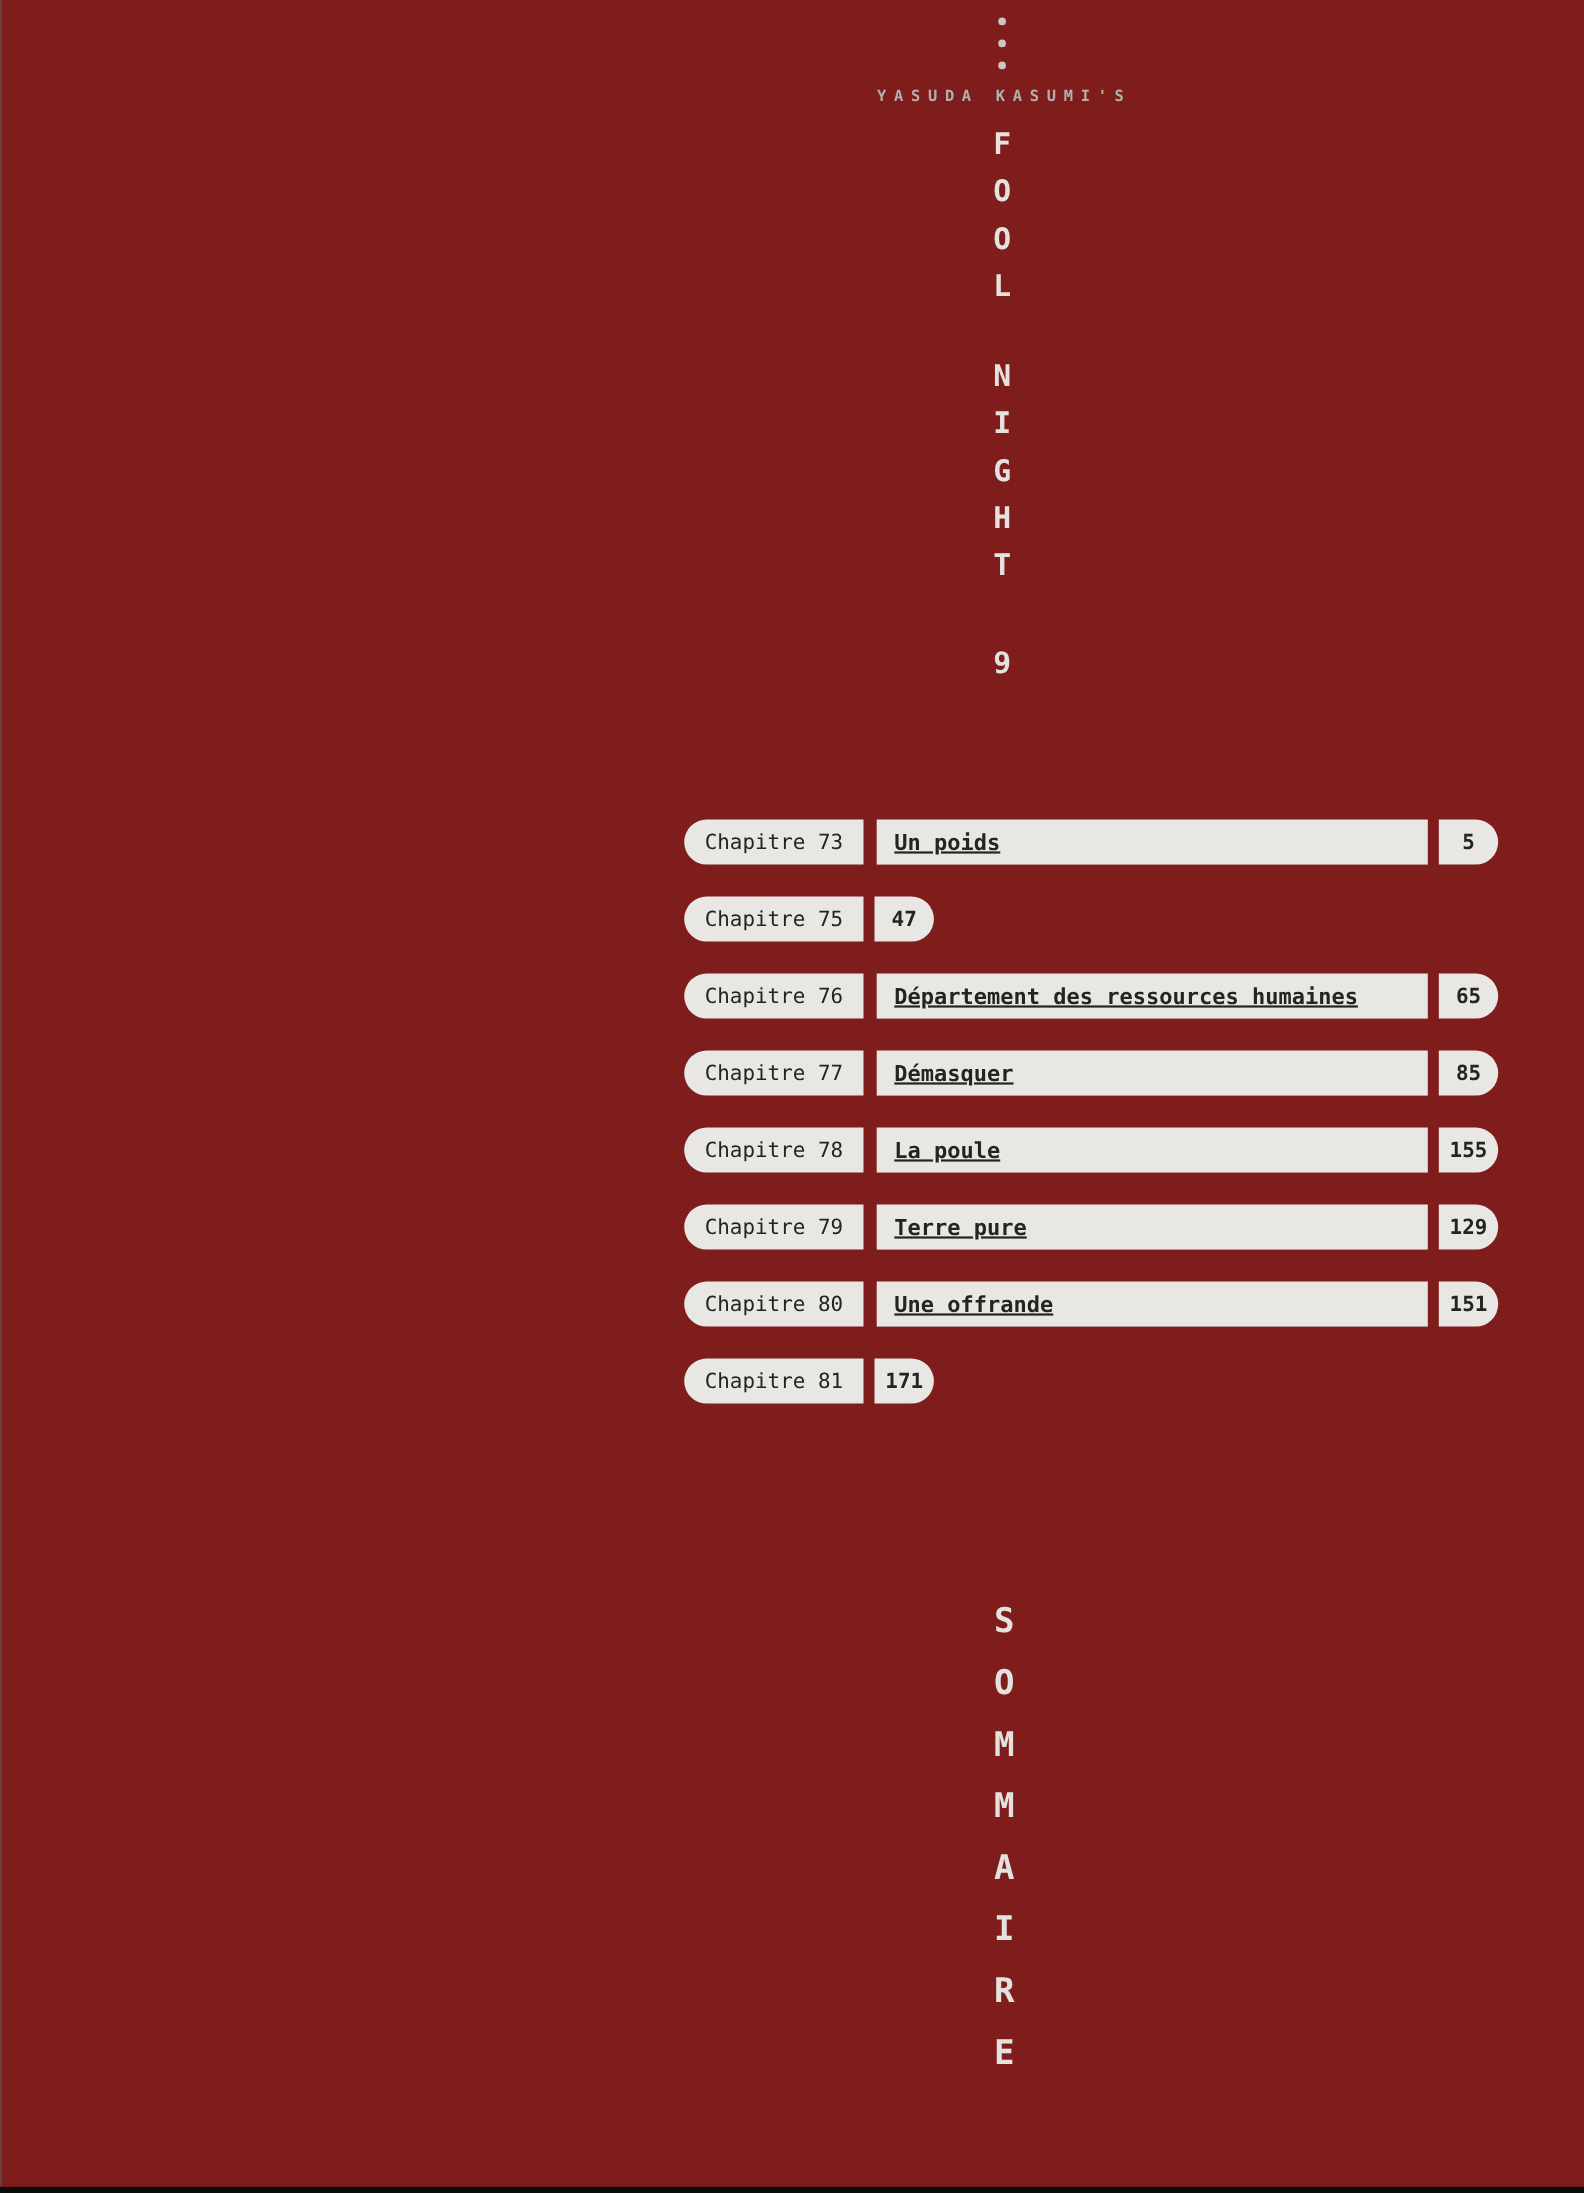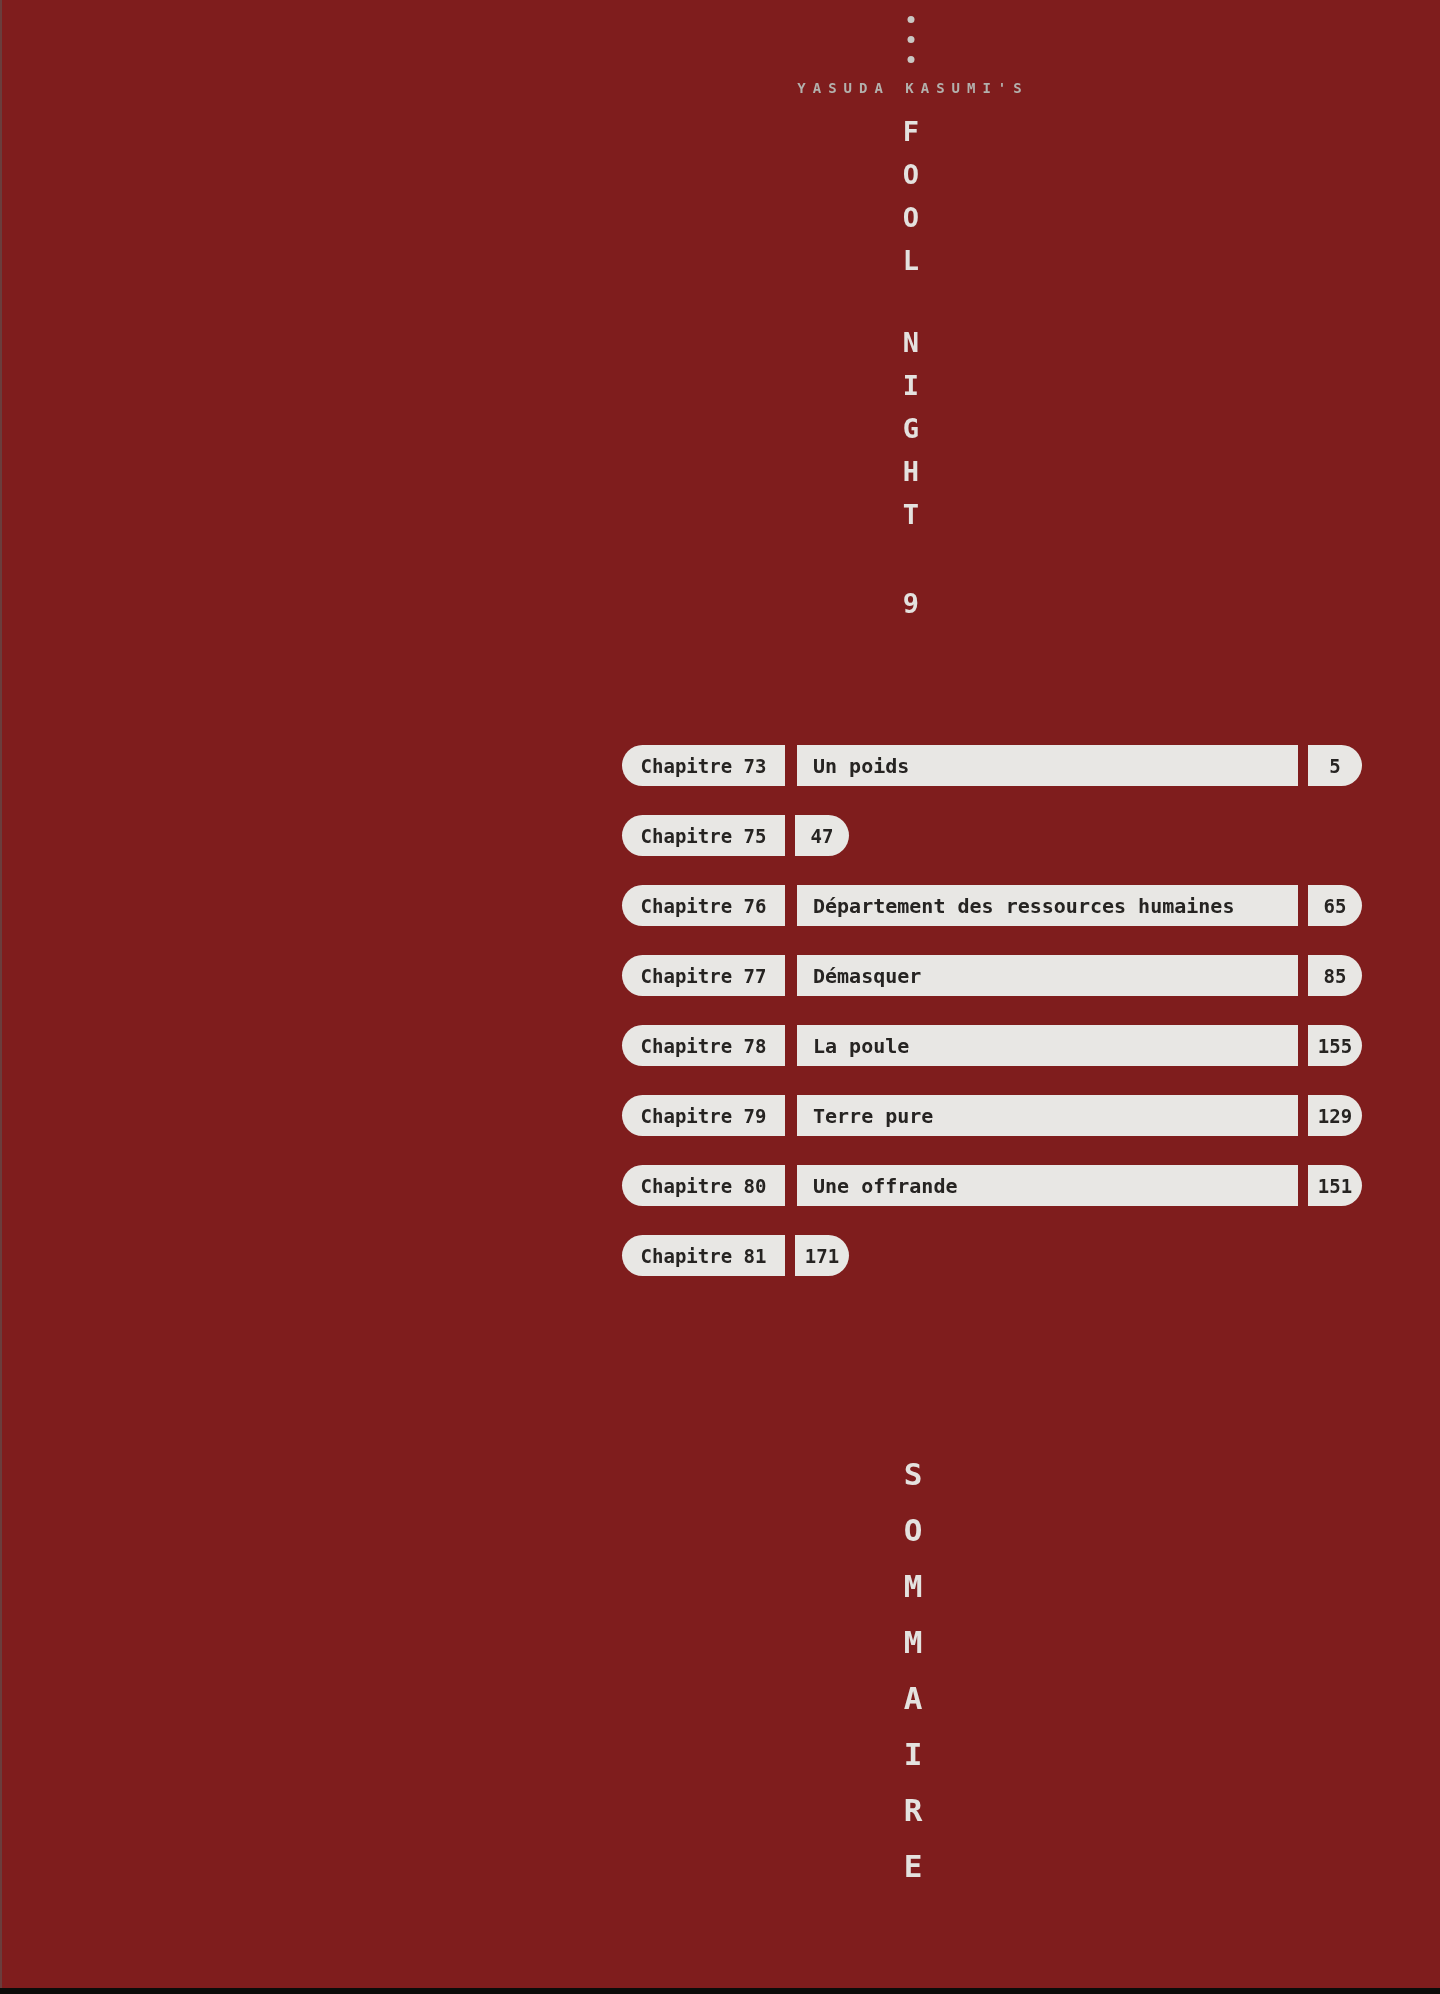--- a/index.html
+++ b/index.html
@@ -47,29 +47,30 @@
   .toc{
     position:absolute;left:622px;top:745px;width:740px;
   }
   .toc-row{
     display:flex;align-items:stretch;height:41px;margin-bottom:29px;
   }
   .chapter-pill{
     width:163px;flex:0 0 163px;
     background:#e8e7e4;border-radius:21px 0 0 21px;
     display:flex;align-items:center;justify-content:center;
-    color:#262422;font-size:19px;font-weight:bold;white-space:nowrap;
+    color:#262422;font-size:19px;font-weight:normal;white-space:nowrap;
   }
   .title-bar{
     flex:1;margin-left:12px;
     background:#e8e7e4;
     display:flex;align-items:center;
     padding-left:16px;
     color:#262422;font-size:20px;font-weight:bold;white-space:nowrap;
     overflow:hidden;
+    text-decoration:underline;
   }
   .page-pill{
     width:54px;flex:0 0 54px;margin-left:10px;
     background:#e8e7e4;border-radius:0 21px 21px 0;
     display:flex;align-items:center;justify-content:center;
     color:#262422;font-size:19px;font-weight:bold;
   }
 </style>
 </head>
 <body>

